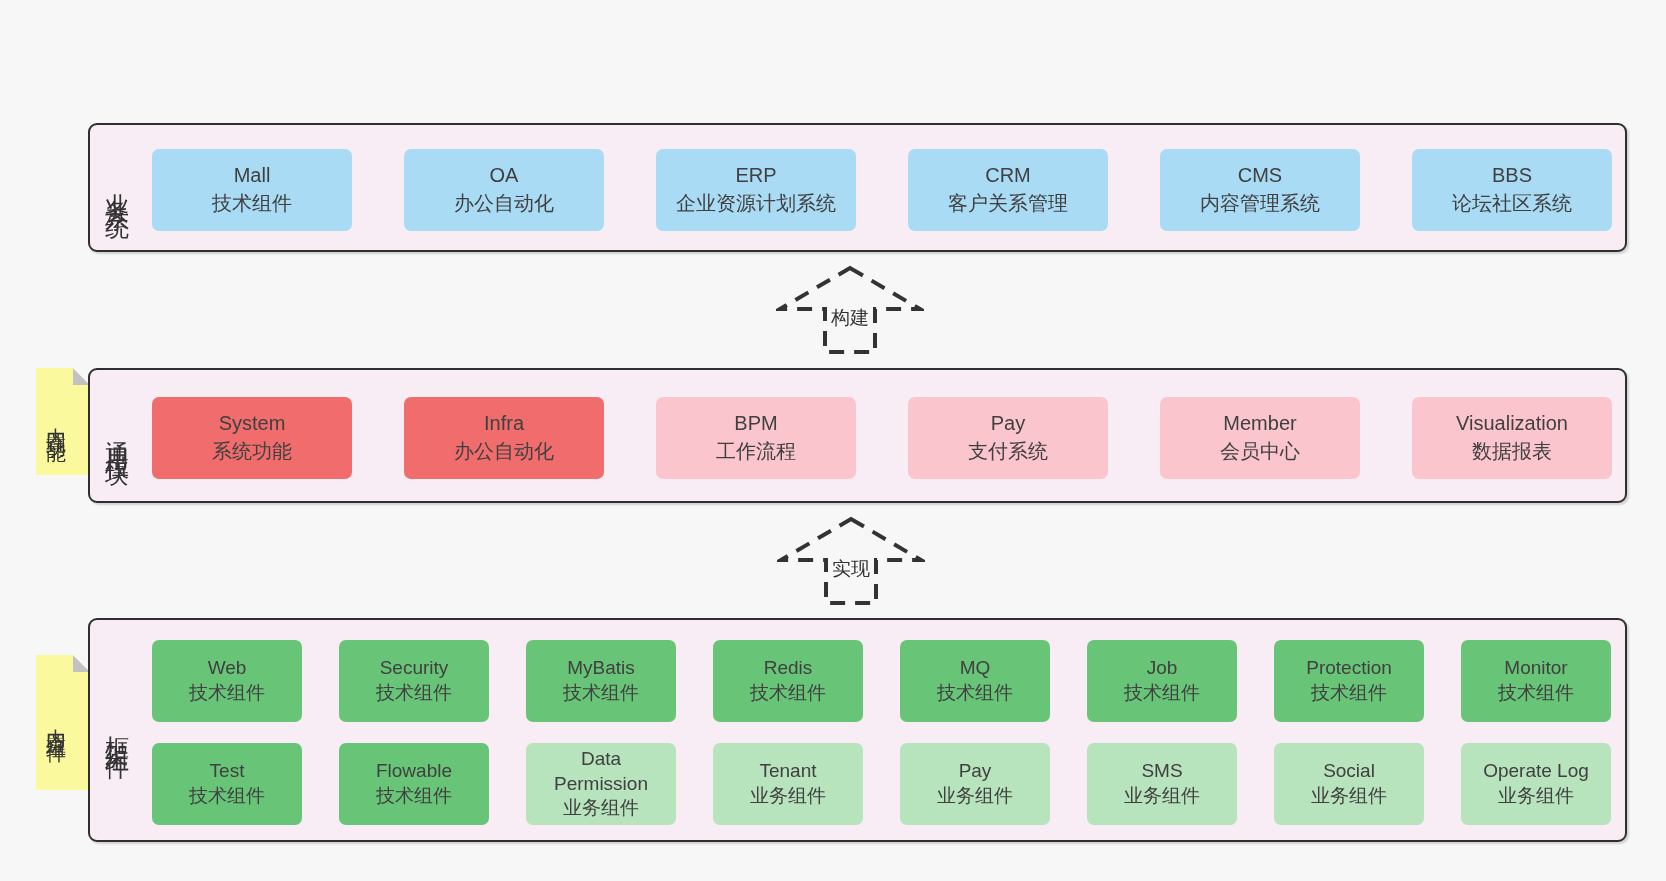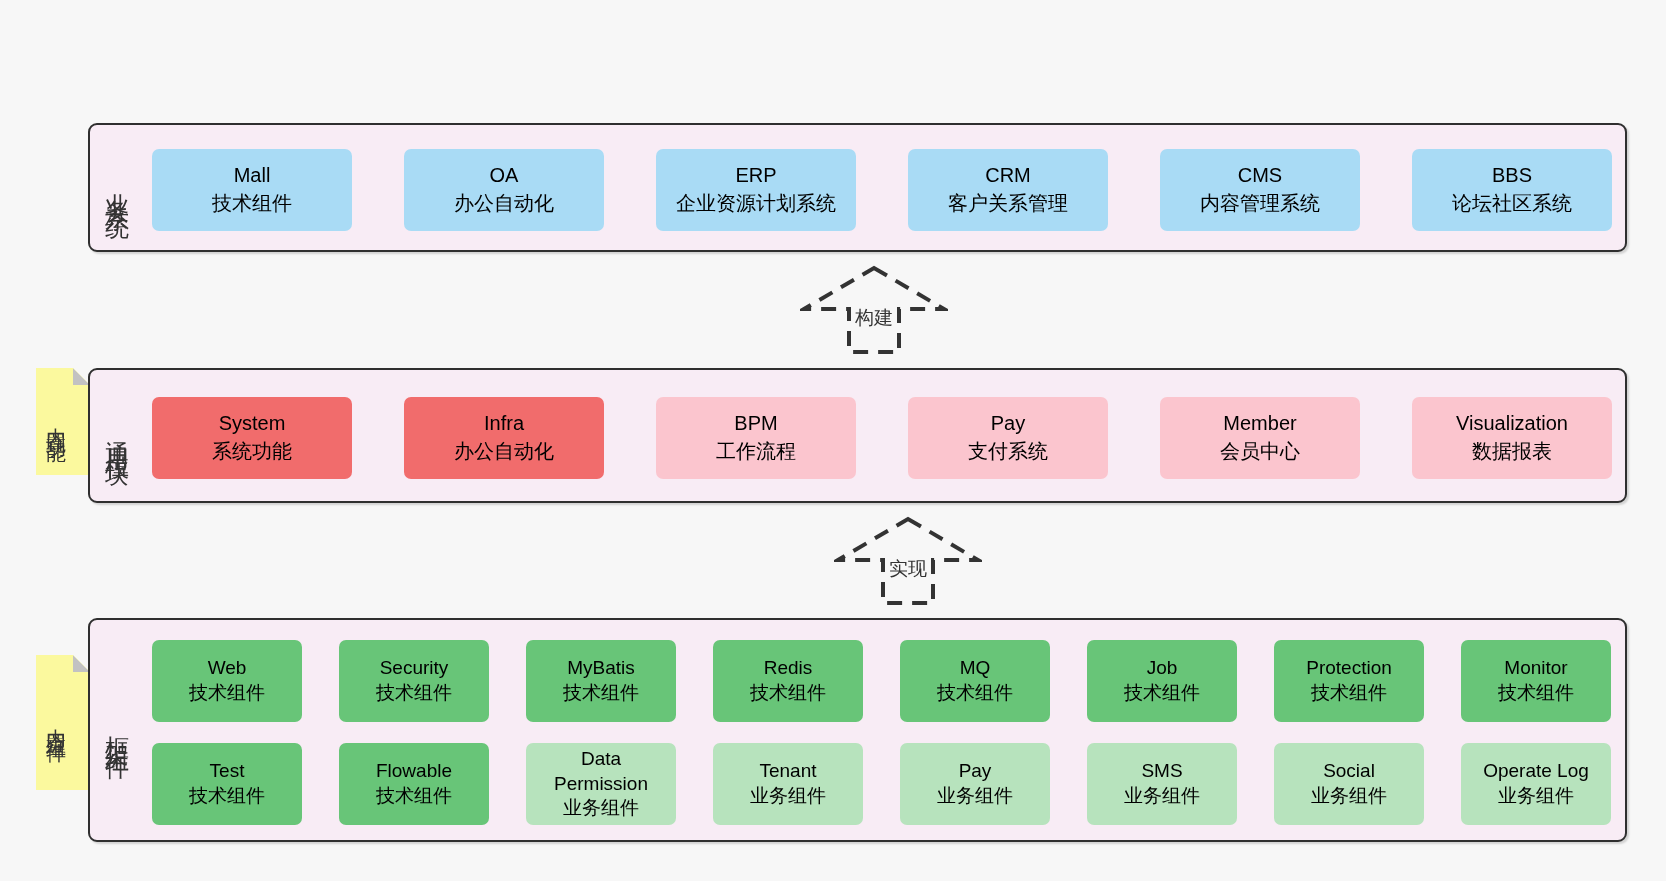--- a/index.html
+++ b/index.html
@@ -53,21 +53,21 @@
   .box{
     width:200px;height:82px;
     border-radius:7px;
     display:flex;
     flex-direction:column;
     justify-content:center;
     align-items:center;
     text-align:center;
     font-size:20px;
     line-height:1.38;
-    color:#000000;
+    color:#404040;
     padding:2px 7px;
     box-sizing:border-box;
   }
   .box.small{width:150px;font-size:19px;line-height:1.3;}
   .blue{background:#a9dbf5;}
   .red{background:#f16c6c;}
   .pink{background:#fbc5ce;}
   .green{background:#68c578;}
   .lightgreen{background:#b7e3bd;}
   .side-tag{
@@ -96,22 +96,22 @@
     font-size:20px;
     letter-spacing:5px;
     color:#333;
     margin-left:-12px;
   }
   .arrow{
     position:absolute;
     width:148px;height:92px;
     z-index:0;
   }
-  .arrow-build{left:800px;top:264px;}
-  .arrow-impl{left:834px;top:515px;}
+  .arrow-build{left:776px;top:264px;}
+  .arrow-impl{left:777px;top:515px;}
   .arrow svg{display:block;}
   .arrow-label{
     position:absolute;
     left:50%;top:40px;
     transform:translateX(-50%);
     background:#f7f7f7;
     padding:1px 3px;
     font-size:19px;
     color:#333;
     white-space:nowrap;

